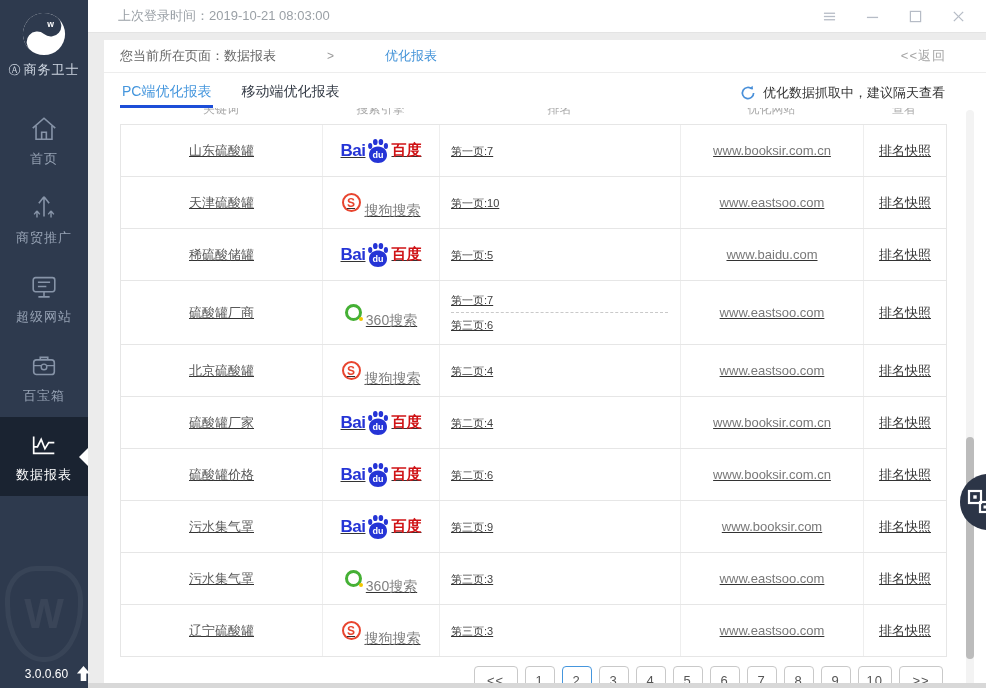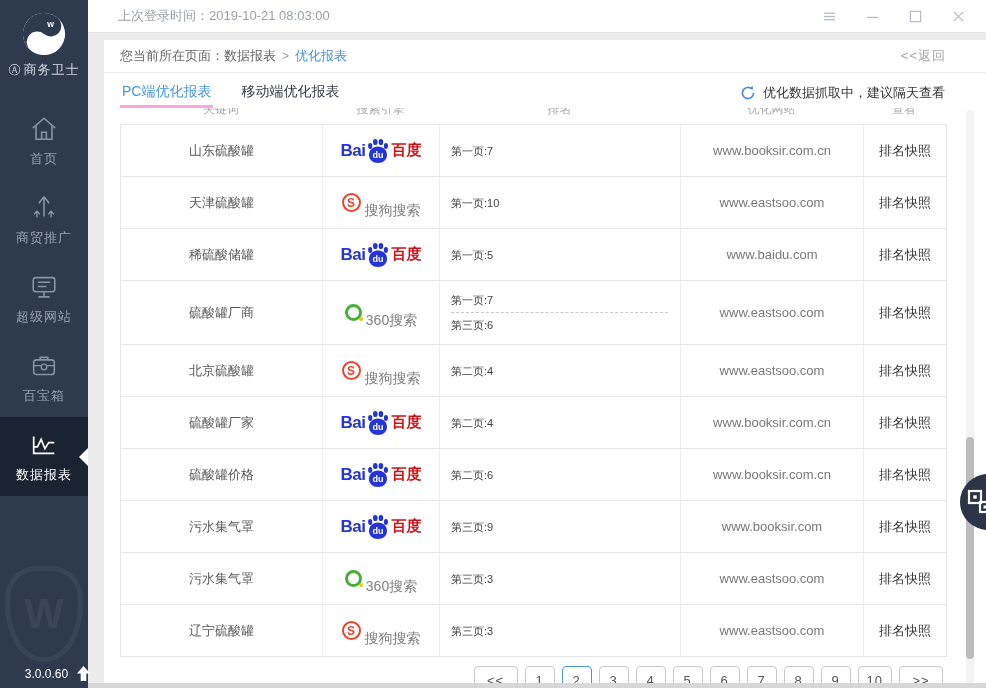--- a/index.html
+++ b/index.html
@@ -35,39 +35,39 @@
   .last-login { margin-left:30px; color:#9aa0a6; font-size:13px; }
   .win-controls { margin-left:auto; display:flex; align-items:center; gap:27px; padding-right:20px; }
   .win-btn { width:16px; height:16px; display:flex; align-items:center; justify-content:center; cursor:pointer; color:#b6bcc6; }
   .win-btn svg { width:13px; height:13px; }
 
   
   .workspace { position:absolute; left:88px; top:33px; width:898px; height:655px; background:#ececec; }
   .panel { position:absolute; left:16px; top:7px; right:0; bottom:0; background:#fff; }
 
   .breadcrumb-row { height:33px; display:flex; align-items:center; padding:0 40px 0 16px;
-    border-bottom:1px solid #ededed; font-size:13px; }
+    border-bottom:1px solid #ededed; font-size:13px;gap:45px; }
   .bc-prefix { color:#666; }
   .bc-sep { color:#999; margin:0 6px; font-size:12px; }
   .bc-current { color:#4393d8; }
   .back-link { margin-left:auto; color:#a5a5a5; font-size:13px; cursor:pointer; letter-spacing:1px; }
 
   .tabbar { height:35px; display:flex; align-items:flex-end; padding-left:16px; position:relative; }
   .tab { font-size:14px; padding:0 2px 7px; margin-right:26px; cursor:pointer; color:#333a45; }
-  .tab.active { color:#4596dd; border-bottom:3px solid #f9a8d4; padding-bottom:4px; }
+  .tab.active { color:#4596dd; border-bottom:3px solid #1d4ed8; padding-bottom:4px; }
   .notice { position:absolute; right:41px; bottom:6px; display:flex; align-items:center; gap:7px; }
   .notice svg { width:16px; height:16px; }
   .notice-text { font-size:13px; color:#333; }
 
   
   .table-wrap { margin-left:16px; width:827px; }
   .thead-clip { height:16px; overflow:hidden; display:flex; }
   .thead-clip .hcell { display:flex; align-items:flex-start; justify-content:center; }
   .thead-clip .hcell span { font-size:12px; color:#a9a9a9; transform:translateY(-7px); display:block; }
-  .ttable { border:1px solid #e6e6e6; border-bottom:none; }
+  .ttable { border:1px solid #e6e6e6; border-bottom:none;text-decoration:underline; }
   .trow { display:flex; height:52px; border-bottom:1px solid #e6e6e6; background:#fff; }
   .trow.tall { height:64px; }
   .cell { display:flex; align-items:center; justify-content:center; border-right:1px solid #eeeeee; height:100%; }
   .cell:last-child { border-right:none; }
   .c1 { width:202px; } .c2 { width:117px; } .c3 { width:241px; } .c4 { width:183px; } .c5 { width:82px; }
   .cell.kw { font-size:13px; color:#595959; }
   .cell.rank { flex-direction:column; align-items:flex-start; justify-content:center; padding-left:11px; }
   .rank-line { font-size:11px; color:#404040; line-height:20px; }
   .dashsep { width:217px; border-top:1px dashed #c9c9c9; margin:2px 0; }
   .cell.site { font-size:13px; color:#787878; }

